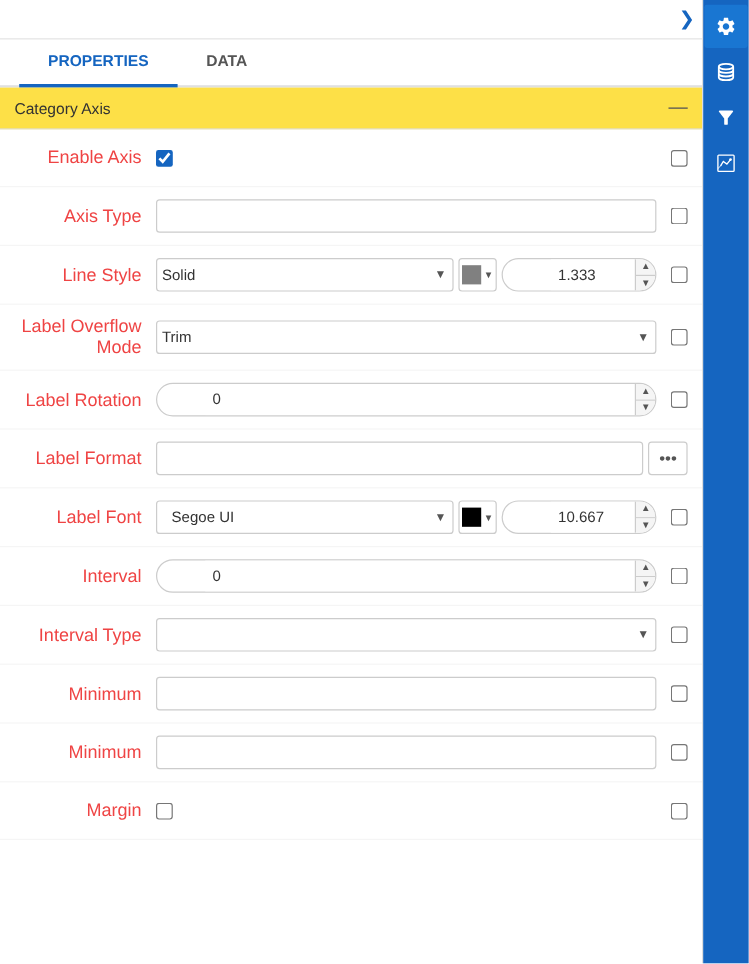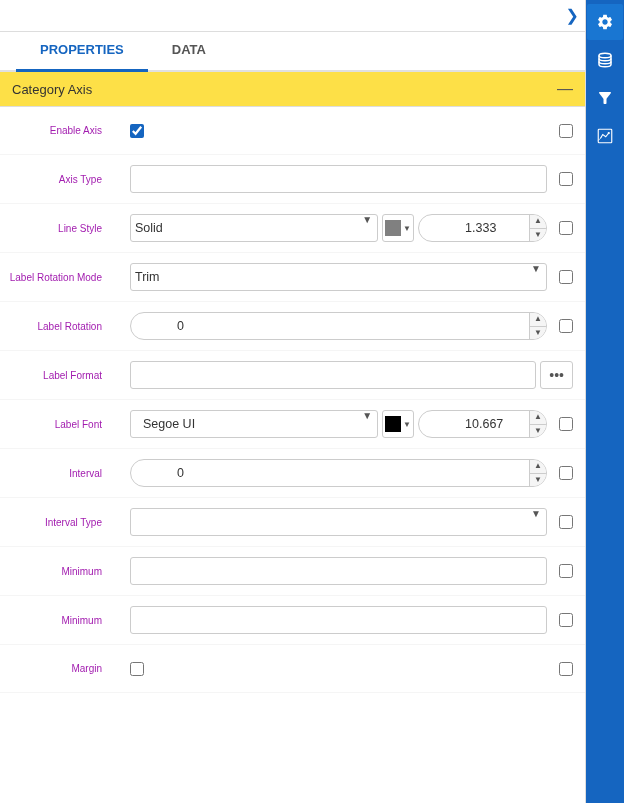--- a/index.html
+++ b/index.html
@@ -71,23 +71,23 @@
     .prop-row {
       display: flex;
       align-items: center;
       padding: 10px 12px 10px 0;
       border-bottom: 1px solid #f5f5f5;
       min-height: 48px;
     }
     .prop-label {
       width: 130px;
       text-align: right;
-      padding-right: 28px;
-      color: #a21caf;
-      font-size: 10px;
+      padding-right: 12px;
+      color: #ef4444;
+      font-size: 15px;
       flex-shrink: 0;
     }
     .prop-control {
       flex: 1;
       display: flex;
       align-items: center;
       gap: 4px;
     }
     .prop-checkbox {
       margin-left: 8px;
@@ -113,20 +113,21 @@
       font-size: 12.5px;
       color: #333;
       background: #fff;
       appearance: none;
       -webkit-appearance: none;
       cursor: pointer;
     }
     .select-wrapper {
       position: relative;
       display: inline-flex;
+      align-items: center;
     }
     .select-wrapper .chevron {
       position: absolute;
       right: 6px;
       pointer-events: none;
       color: #555;
       font-size: 10px;
     }
     
     .spinner-wrapper {
@@ -320,21 +321,21 @@
             <div class="spinner-btns">
               <button class="spinner-btn">▲</button>
               <button class="spinner-btn">▼</button>
             </div>
           </div>
           <input type="checkbox" class="prop-checkbox" style="">
         </div>
       </div>
 
       <div class="prop-row">
-        <div class="prop-label">Label Rotation Mode</div>
+        <div class="prop-label">Label Overflow Mode</div>
         <div class="prop-control">
           <div class="select-wrapper" style="flex:1;">
             <select class="select-field" style="width:100%; padding-right:20px;">
               <option>Trim</option>
               <option>Ellipsis</option>
               <option>None</option>
             </select>
             <span class="chevron">▼</span>
           </div>
           <input type="checkbox" class="prop-checkbox" style="">

